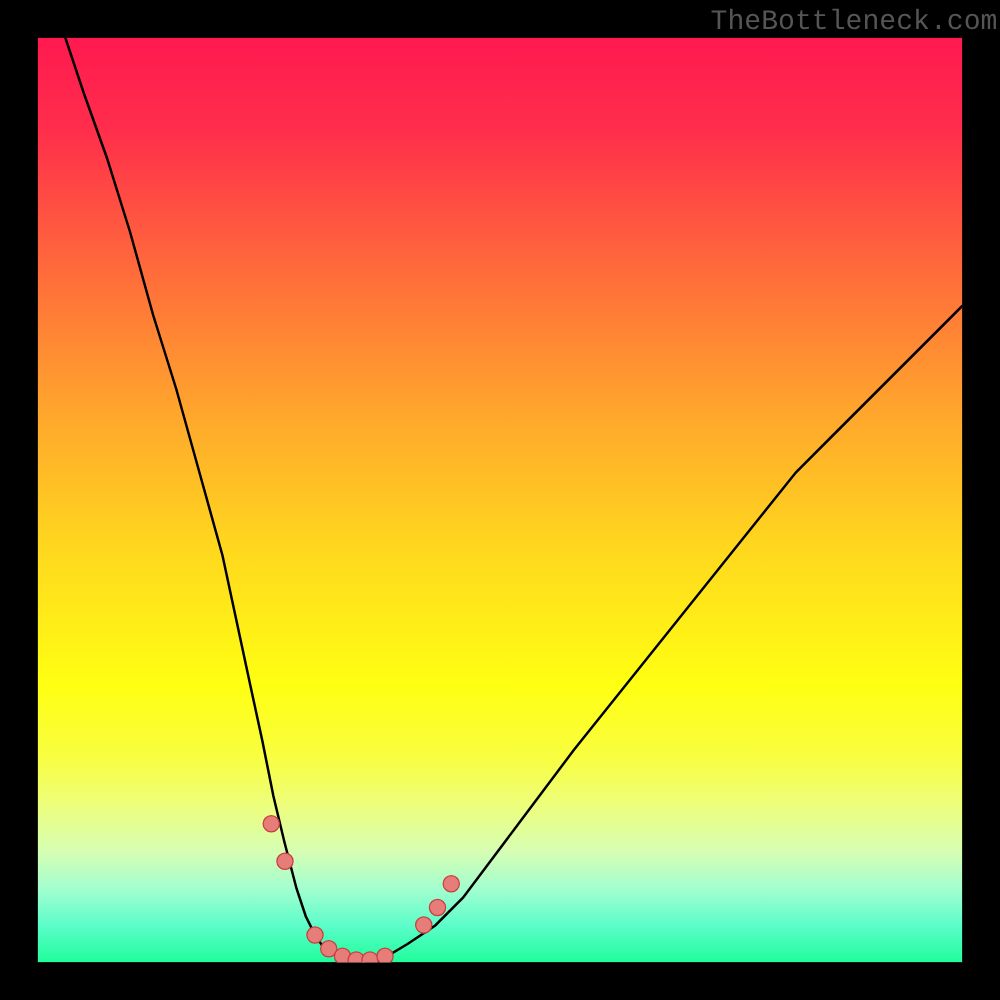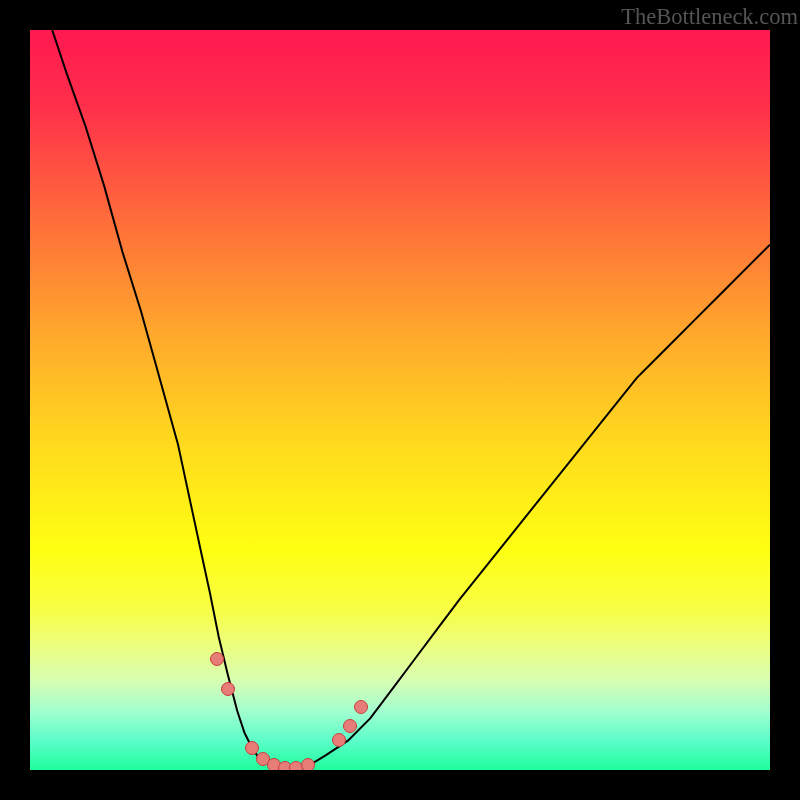--- a/index.html
+++ b/index.html
@@ -1,18 +1,18 @@
 <!DOCTYPE html>
 <html><head>
 <meta charset="utf-8">
 <style>
 html,body{margin:0;padding:0;width:800px;height:800px;overflow:hidden;background:#000;font-family:Arial,Helvetica,sans-serif}
 .container{position:relative;width:800px;height:800px}
 .plot-area{position:absolute;left:30px;top:30px;width:740px;height:740px;overflow:hidden}
-.watermark{position:absolute;right:2px;top:4px;color:#555;font-size:22.5px;font-family:Liberation Serif, serif;letter-spacing:0}
+.watermark{position:absolute;right:2px;top:4px;color:#555;font-size:22.5px;font-family:Liberation Mono, monospace;letter-spacing:0}
 .dot{position:absolute;border-radius:50%;transform:translate(-50%,-50%)}
 svg{position:absolute;left:0;top:0}
 </style>
 </head>
 <body>
 <div class="container">
 
 <div class="watermark">TheBottleneck.com</div>
 
 <div class="plot-area">

